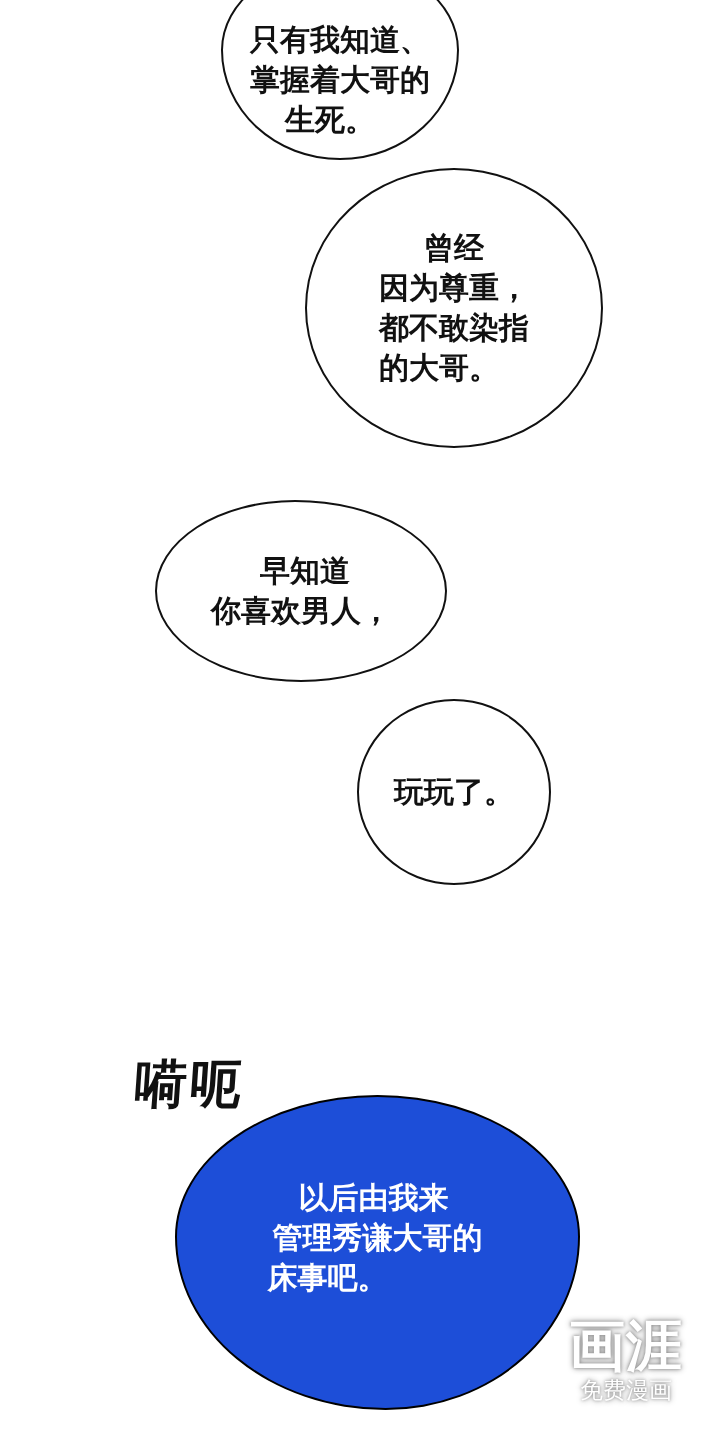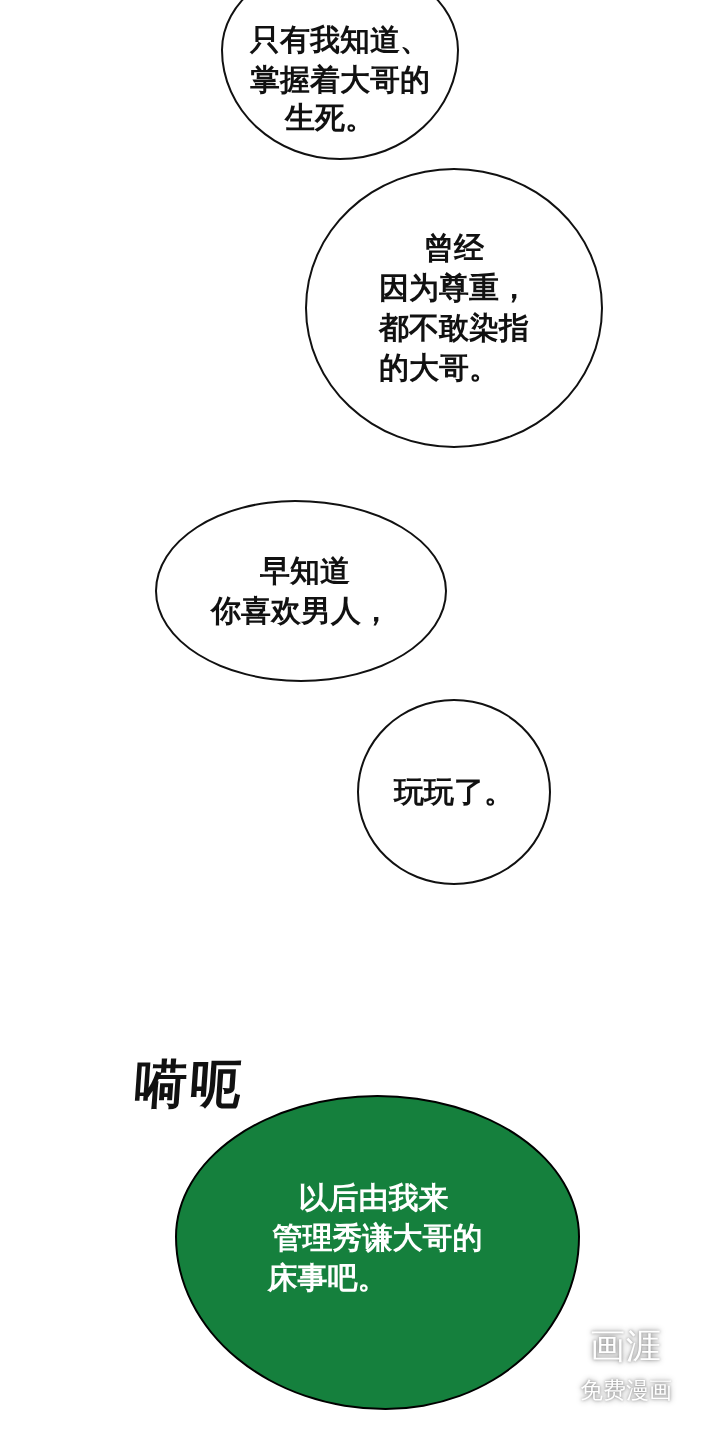--- a/index.html
+++ b/index.html
@@ -29,21 +29,21 @@
       font-weight: bold;
       text-align: center;
     }
     .bubble .line { display: block; white-space: nowrap; }
 
     #bubble-1 {
       left: 221px; top: -40px; width: 238px; height: 200px;
       border-radius: 50% 50% 50% 50% / 45% 45% 55% 55%;
       padding-top: 40px;
     }
-    #bubble-1 .l3 { margin-left: -20px; font-family: Liberation Mono, monospace; }
+    #bubble-1 .l3 { margin-left: -20px; }
 
     #bubble-2 {
       left: 305px; top: 168px; width: 298px; height: 280px;
       border-radius: 50%;
     }
     #bubble-2 .l1 { }
     #bubble-2 .l4 { margin-left: -30px; }
 
     #bubble-3 {
       left: 155px; top: 500px; width: 292px; height: 182px;
@@ -63,41 +63,41 @@
       font-size: 52px;
       font-weight: bold;
       color: #111111;
       letter-spacing: 2px;
       transform: skewX(-4deg);
     }
 
     #bubble-5 {
       left: 175px; top: 1095px; width: 405px; height: 315px;
       border-radius: 50% 50% 48% 52% / 45% 45% 55% 55%;
-      background: #15803d;
+      background: #1d4ed8;
       border-color: #000000;
       color: #ffffff;
       padding-bottom: 30px;
       font-family: Liberation Serif, serif;
     }
     #bubble-5 .l1 { margin-left: -8px; }
     #bubble-5 .l3 { margin-right: 100px; }
 
     #watermark {
       position: absolute;
       left: 566px; top: 1318px;
       width: 120px;
       text-align: center;
       color: #ffffff;
       text-shadow: 0 0 6px #888888, 0 0 3px #999999;
     }
     #watermark .logo {
       display: block;
-      font-size: 35px;
-      font-weight: normal;
+      font-size: 56px;
+      font-weight: bold;
       line-height: 56px;
       letter-spacing: 1px;
     }
     #watermark .sub {
       display: block;
       font-size: 23px;
       line-height: 28px;
       margin-top: 2px;
     }
   </style>

